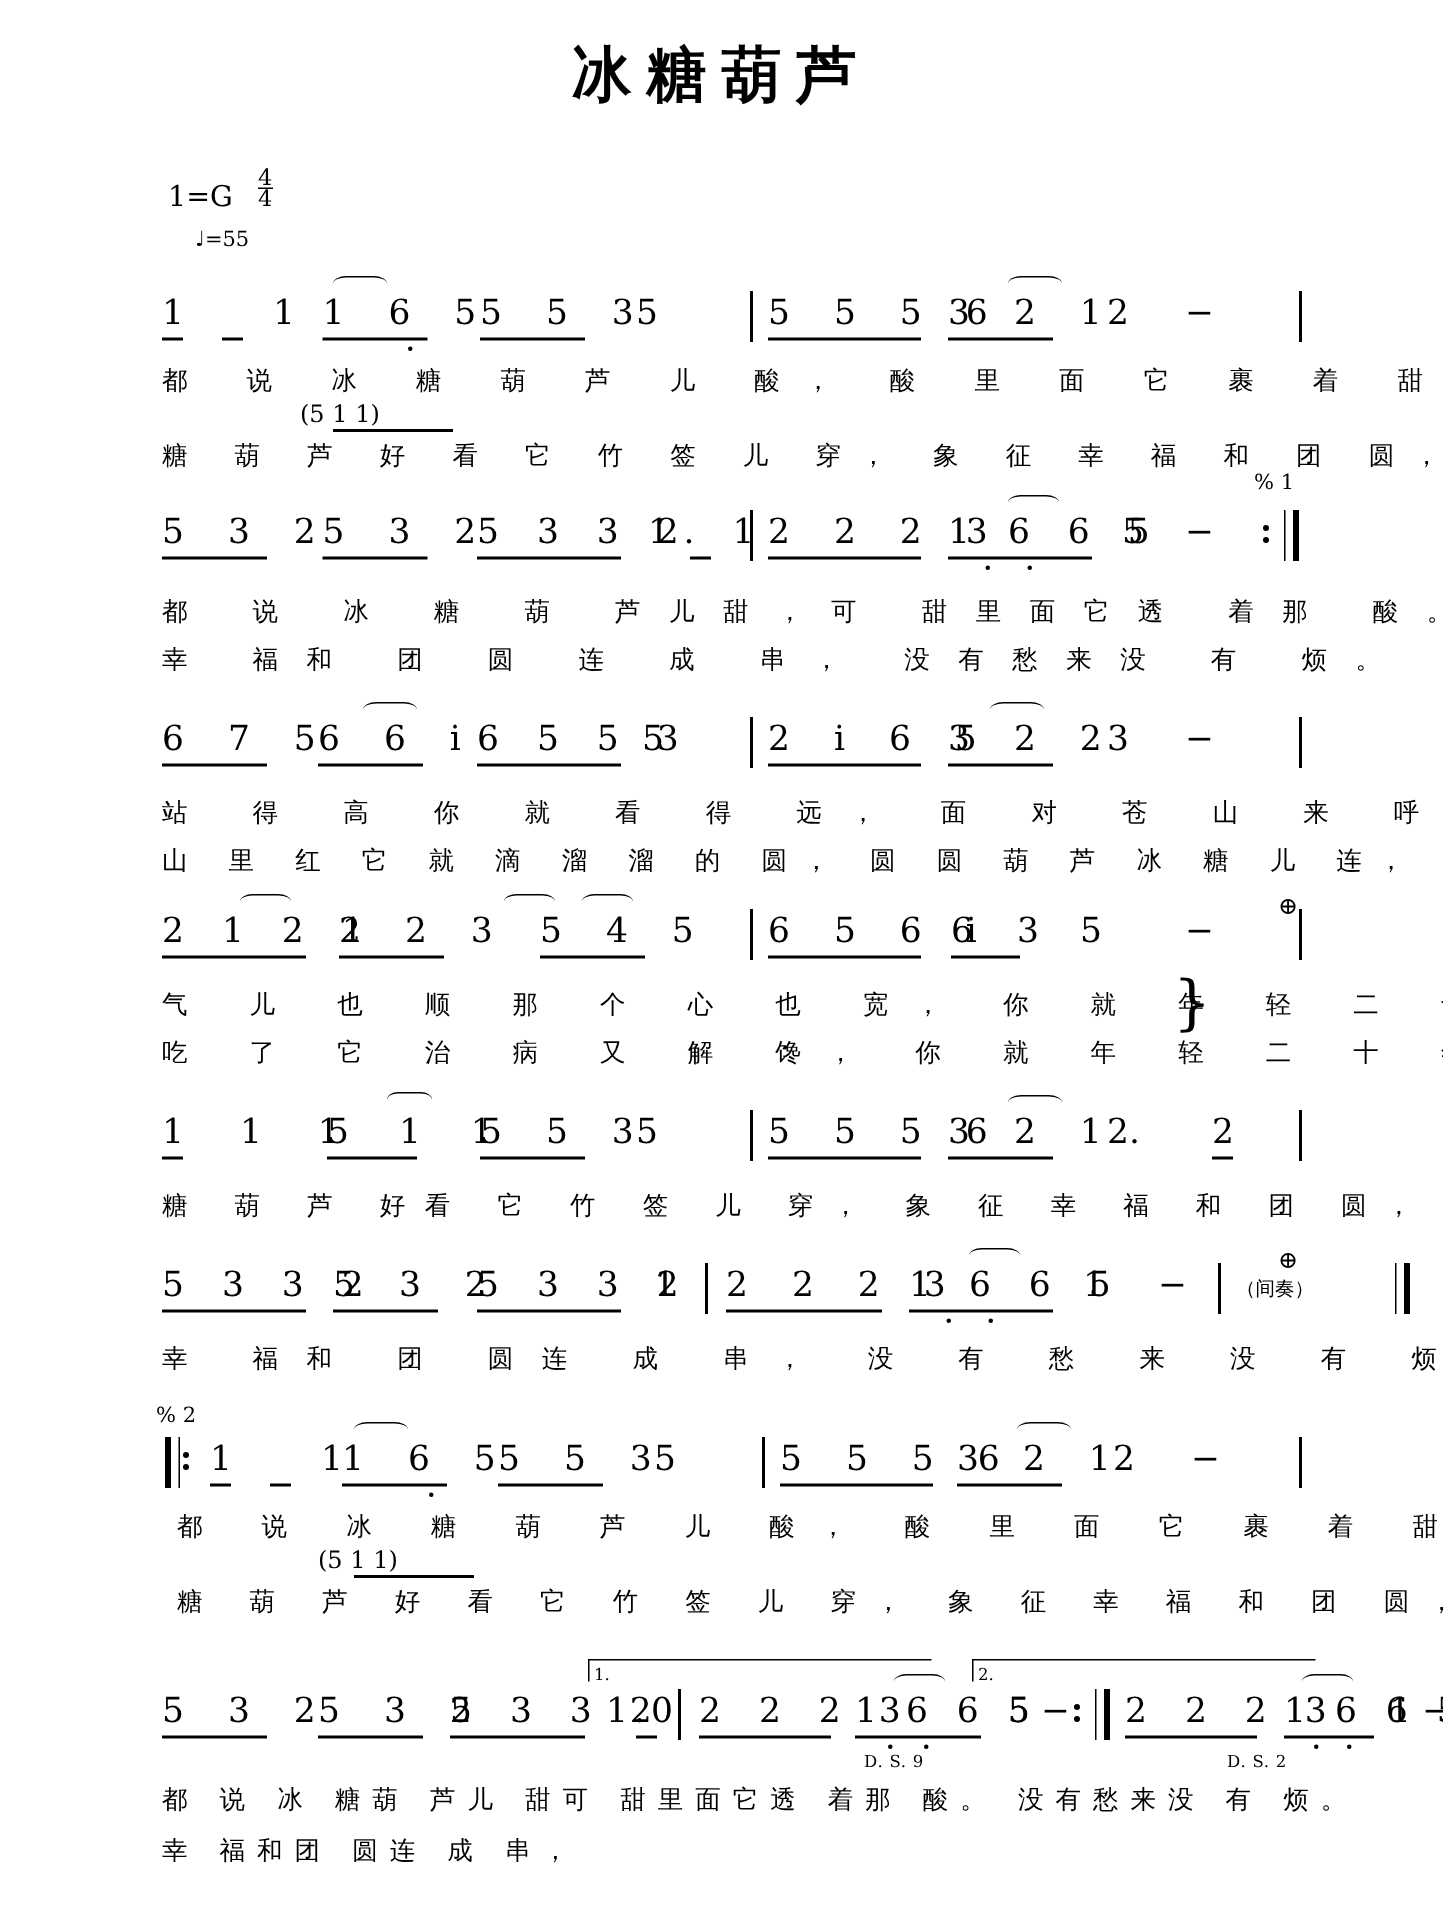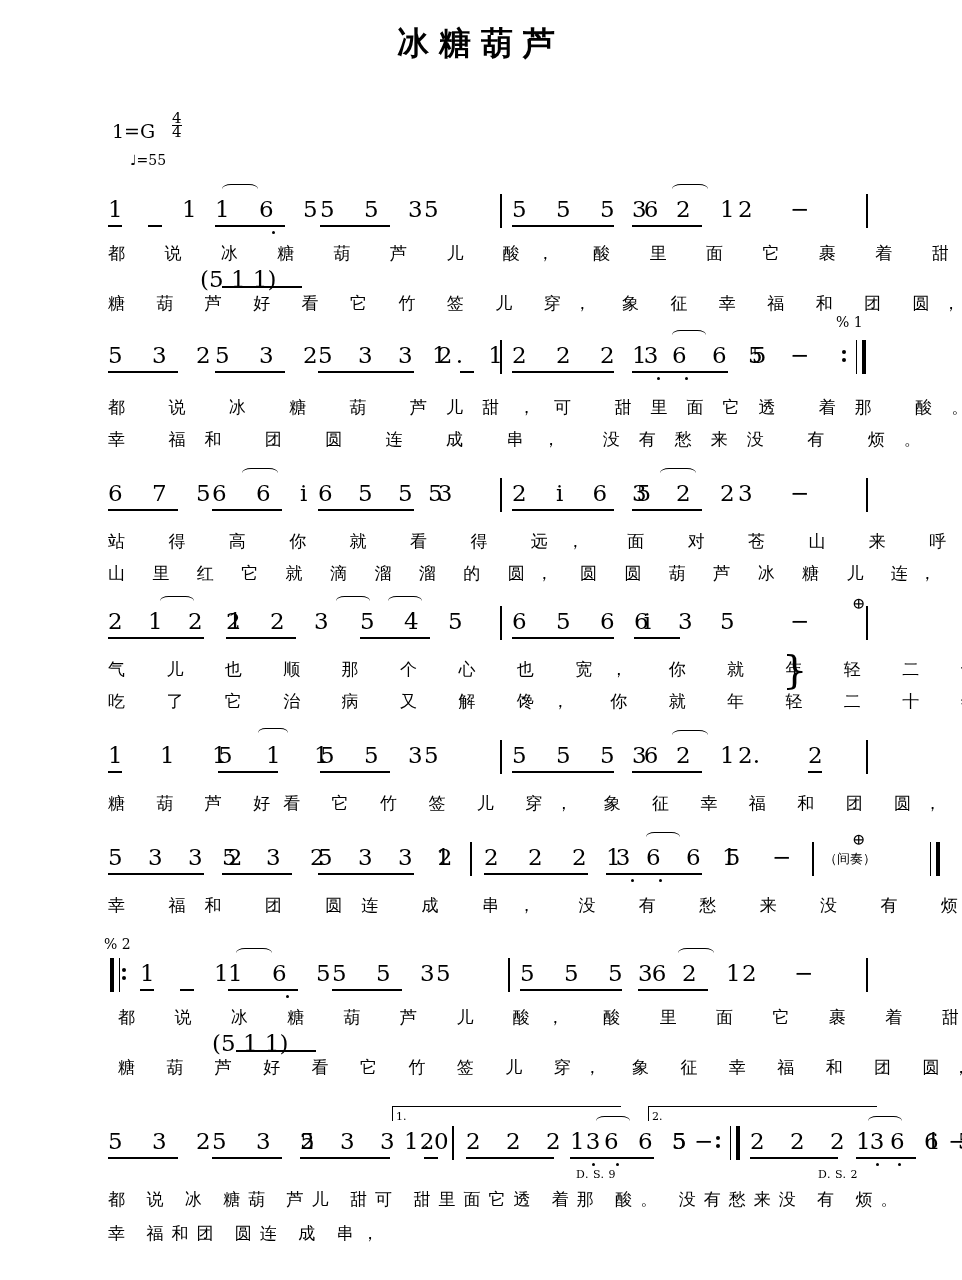--- a/index.html
+++ b/index.html
@@ -10,21 +10,21 @@
     color:#000;
     position:relative;
     overflow:hidden;
   }
   .sheet{position:relative;width:962px;height:1280px;}
 
   
   .title{
     position:absolute; top:22px; left:0; width:962px;
     text-align:center;
-    font-size:32px;
+    font-size:40px;
     letter-spacing:10px;
     font-family:"DejaVu Serif", serif;
     font-weight:700;
   }
 
   
   .credits{
     position:absolute; top:110px; right:112px;
     font-size:13px; line-height:19px; text-align:right;
     letter-spacing:1px;
@@ -63,21 +63,21 @@
   .dot{position:absolute;width:3px;height:3px;border-radius:50%;background:#000;}
   
   .rdots{position:absolute;}
   .rdots i{display:block;width:4px;height:4px;border-radius:50%;background:#000;margin:4px 0;}
   
   .volta{position:absolute;border-top:1.5px solid #000;border-left:1.5px solid #000;height:14px;}
   .voltalabel{position:absolute;font-size:11px;}
   .seg{position:absolute;font-size:14px;}
   .coda{position:absolute;font-size:16px;}
   .small{font-size:13px;}
-  .paren{position:absolute;font-size:23px;}
+  .paren{position:absolute;font-size:16px;}
   .dsmark{position:absolute;font-size:11px;letter-spacing:0.5px;}
   .brace{position:absolute;font-size:40px;line-height:34px;font-family:"DejaVu Serif",serif;}
 </style>
 </head>
 <body>
 
 <div class="sheet">
 
   <div class="title">冰糖葫芦</div>
 

